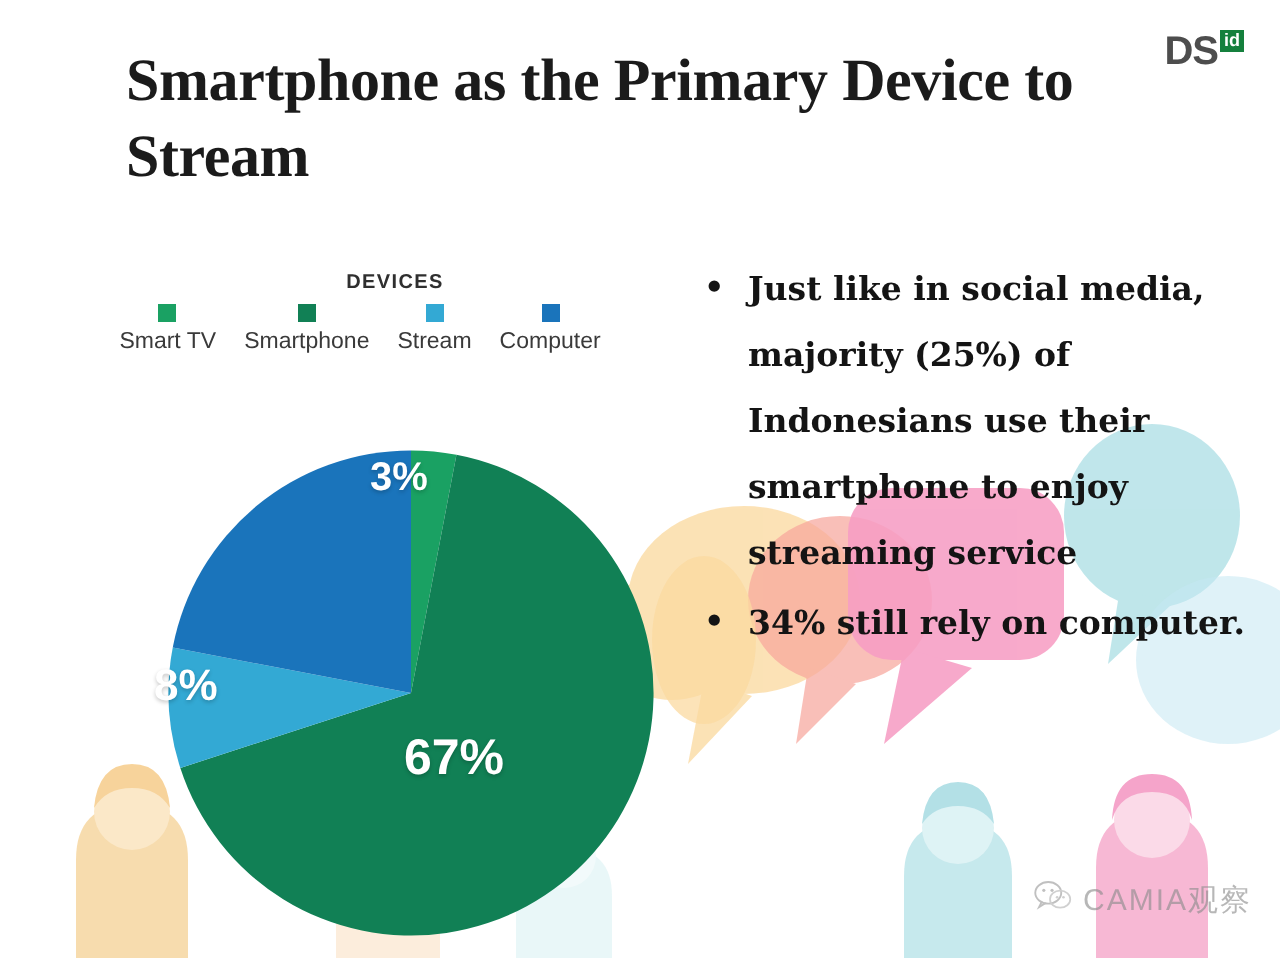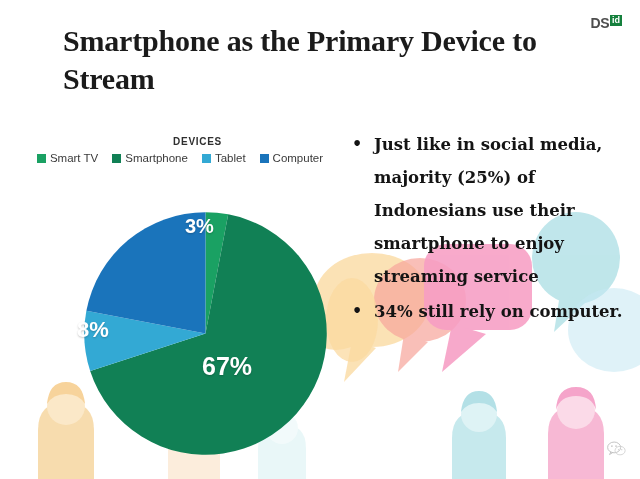--- a/index.html
+++ b/index.html
@@ -44,21 +44,21 @@
   .logo {
     position: absolute;
     right: 18px;
     top: 16px;
     z-index: 6;
     display: flex;
     align-items: flex-start;
     font-family: "Liberation Sans", sans-serif;
   }
   .logo-ds {
-    font-size: 14px;
+    font-size: 20px;
     font-weight: bold;
     color: #4d4d4d;
     letter-spacing: -0.5px;
     line-height: 1;
   }
   .logo-id {
     background: #15803d;
     color: #ffffff;
     font-size: 9px;
     font-weight: bold;
@@ -93,20 +93,21 @@
     gap: 14px;
     font-family: "Liberation Sans", sans-serif;
     font-size: 11.5px;
     color: #3a3a3a;
   }
   .legend-item {
     display: flex;
     align-items: center;
     gap: 4px;
     white-space: nowrap;
+    flex-direction: column;
   }
   .legend-swatch {
     width: 9px;
     height: 9px;
     display: inline-block;
     flex: none;
   }
 
   .pie-wrap {
     position: relative;
@@ -266,21 +267,21 @@
       <div class="legend-item">
         <span class="legend-swatch" style="background: rgb(26, 161, 99);"></span>
         <span>Smart TV</span>
       </div>
       <div class="legend-item">
         <span class="legend-swatch" style="background: rgb(17, 128, 85);"></span>
         <span>Smartphone</span>
       </div>
       <div class="legend-item">
         <span class="legend-swatch" style="background: rgb(51, 169, 212);"></span>
-        <span>Tablet</span>
+        <span>Stream</span>
       </div>
       <div class="legend-item">
         <span class="legend-swatch" style="background: rgb(26, 116, 187);"></span>
         <span>Computer</span>
       </div>
     </div>
 
     <div class="pie-wrap">
       <svg class="pie" id="pie-svg" viewBox="0 0 200 200">
           <path d="M100,100 L100,1 A99,99 0 0 1 118.55075014398673,2.75356217785982 Z" fill="#1aa163"></path>
@@ -311,15 +312,16 @@
       <svg width="19" height="16" viewBox="0 0 24 20">
         <ellipse cx="9" cy="8" rx="8.2" ry="6.8" fill="none" stroke="#9a9a9a" stroke-width="1.2"></ellipse>
         <path d="M5 13.4 L3.2 17 L7.4 14.4" fill="none" stroke="#9a9a9a" stroke-width="1.2"></path>
         <circle cx="6.2" cy="6.4" r="1" fill="#9a9a9a"></circle>
         <circle cx="11.4" cy="6.4" r="1" fill="#9a9a9a"></circle>
         <ellipse cx="16.5" cy="12" rx="6.4" ry="5.4" fill="none" stroke="#b4b4b4" stroke-width="1.1"></ellipse>
         <circle cx="14.6" cy="10.8" r="0.85" fill="#b4b4b4"></circle>
         <circle cx="18.6" cy="10.8" r="0.85" fill="#b4b4b4"></circle>
       </svg>
     </span>
+    <span class="wm-text">CAMIA观察</span>
   </div>
 
 </div>
 
 </body></html>

